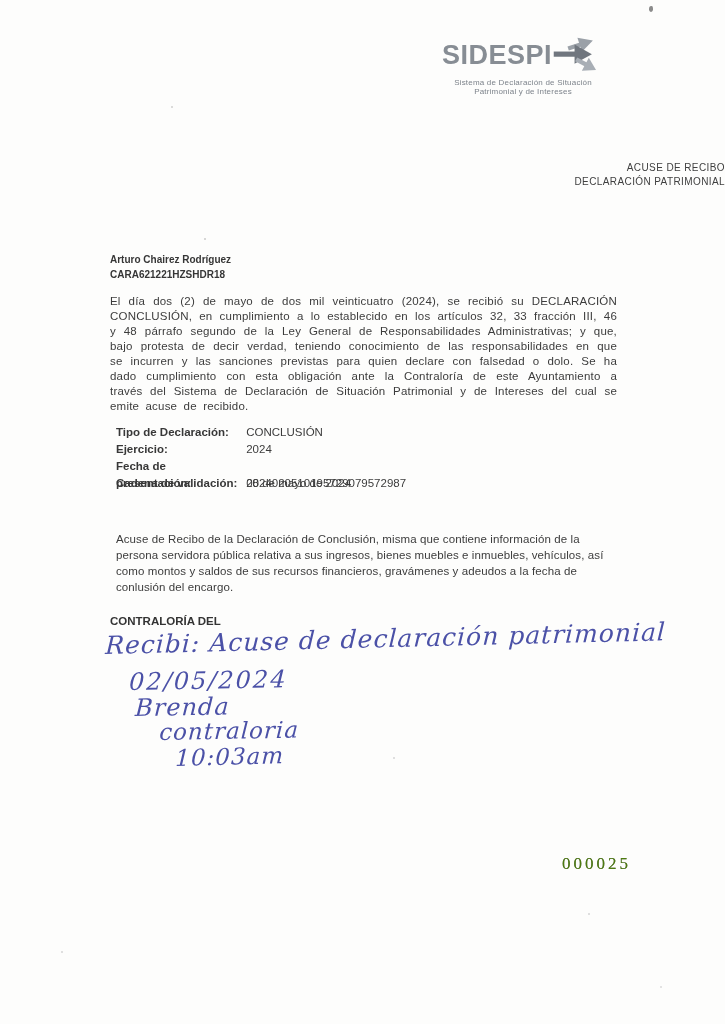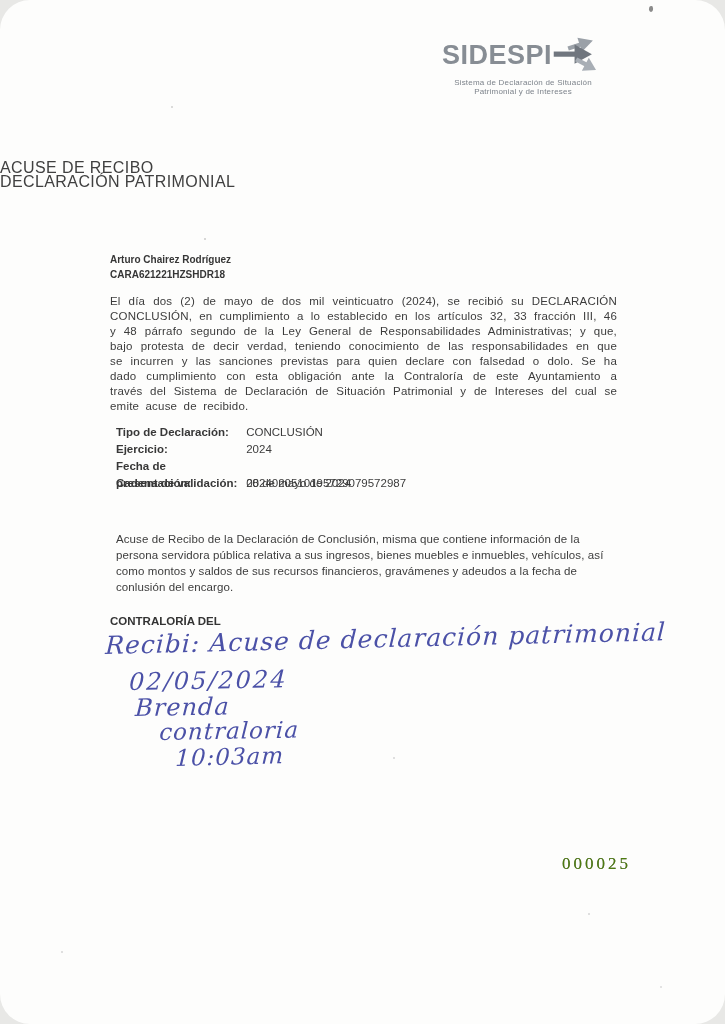--- a/index.html
+++ b/index.html
@@ -4,38 +4,37 @@
 <style>
   html,body{margin:0;padding:0;background:#e8e8e6;}
   .page{
     position:relative;
     width:725px;height:1024px;
     margin:0 auto;
     background:#fdfdfc;
     overflow:hidden;
     font-family:"Liberation Sans", sans-serif;
     color:#3a3a3a;
-    border-radius:30px;
   }
   
   .logo{position:absolute;left:443px;top:33px;width:160px;text-align:center;}
   .logo-row{display:flex;align-items:center;justify-content:center;gap:2px;}
   .logo-word{
     font-size:27px;font-weight:bold;color:#878d94;letter-spacing:0.5px;
     font-family:"Liberation Sans", sans-serif;
   }
   .logo-arrows{width:52px;height:44px;flex:0 0 auto;margin-left:-2px;}
   .logo-tagline{
     margin-top:1px;font-size:8px;line-height:9px;color:#7d838b;
     letter-spacing:0.2px;
   }
   
   .doc-title{
-    position:absolute;left:0;top:161px;width:725px;text-align:left;
-    font-size:16px;line-height:14px;color:#404040;letter-spacing:0.4px;
+    position:absolute;left:0;top:161px;width:725px;text-align:right;
+    font-size:10px;line-height:14px;color:#404040;letter-spacing:0.4px;
   }
   
   .declarant{position:absolute;left:110px;top:252px;font-size:10px;line-height:15px;font-weight:bold;color:#363636;}
   
   .para1{
     position:absolute;left:110px;top:294px;width:507px;
     font-size:11.5px;line-height:15px;text-align:justify;
     letter-spacing:0.2px;word-spacing:3px;color:#3c3c3c;
   }
   .para2{

